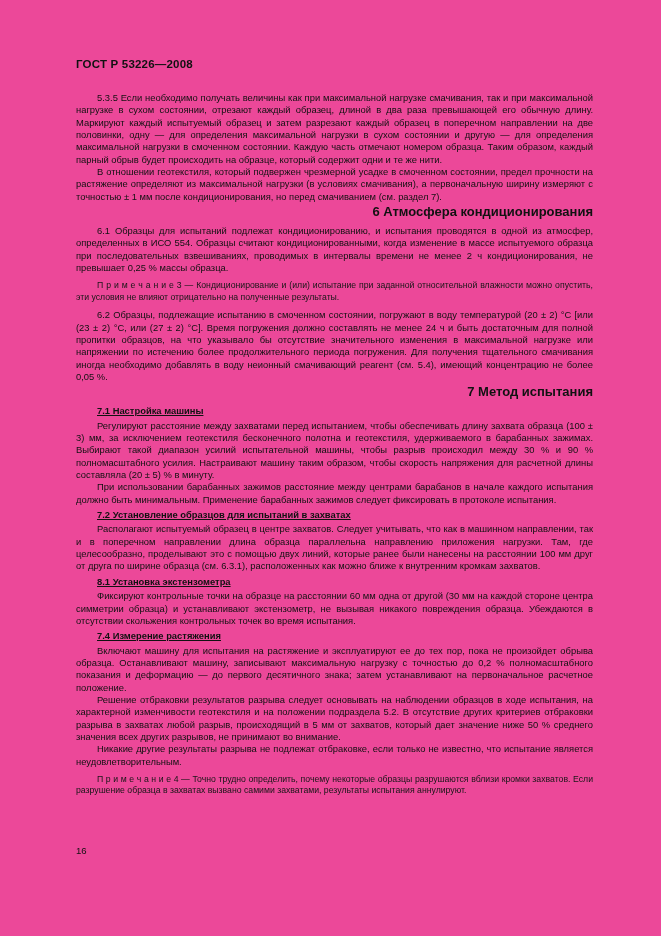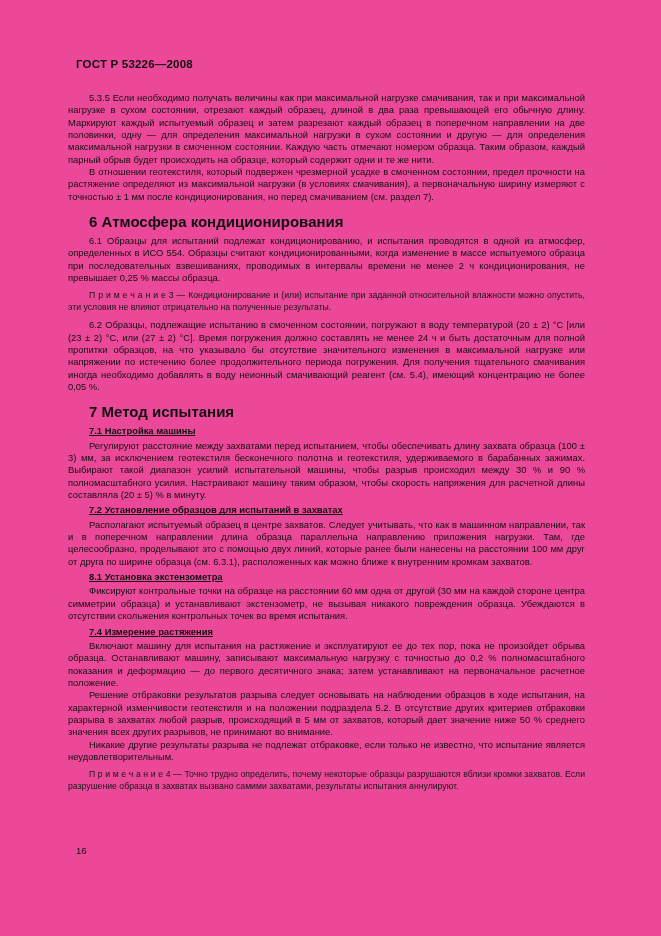--- a/index.html
+++ b/index.html
@@ -20,39 +20,39 @@
     position: absolute;
     left: 76px;
     top: 58px;
     font-size: 11.5px;
     font-weight: bold;
     letter-spacing: 0.2px;
     color: #111111;
   }
   .content {
     position: absolute;
-    left: 68px;
+    left: 76px;
     top: 92px;
     width: 517px;
     text-align: justify;
   }
   .para {
     margin: 0;
     font-size: 9.4px;
     line-height: 12.35px;
     text-indent: 21px;
     text-align: justify;
   }
   .heading {
-    margin: 13px 0 7px 0;
-    font-size: 15px;
+    margin: 3px 0 7px 0;
+    font-size: 13px;
     line-height: 12px;
     font-weight: bold;
     text-indent: 21px;
-    text-align: left;
+    text-align: right;
   }
   .subheading {
     margin: 3px 0 2px 0;
     font-size: 9.4px;
     line-height: 12.35px;
     font-weight: bold;
     text-indent: 21px;
     text-align: left;
     text-decoration: underline;
   }
@@ -82,20 +82,21 @@
   <div class="content">
     <p class="para">5.3.5  Если необходимо получать величины как при максимальной нагрузке смачивания, так и при максимальной нагрузке в сухом состоянии, отрезают каждый образец, длиной в два раза превышающей его обычную длину. Маркируют каждый испытуемый образец и затем разрезают каждый образец в поперечном направлении на две половинки, одну — для определения максимальной нагрузки в сухом состоянии и другую — для определения максимальной нагрузки в смоченном состоянии. Каждую часть отмечают номером образца. Таким образом, каждый парный обрыв будет происходить на образце, который содержит одни и те же нити.</p>
     <p class="para">В отношении геотекстиля, который подвержен чрезмерной усадке в смоченном состоянии, предел прочности на растяжение определяют из максимальной нагрузки (в условиях смачивания), а первоначальную ширину измеряют с точностью ± 1 мм после кондиционирования, но перед смачиванием (см. раздел 7).</p>
     <p class="heading">6  Атмосфера кондиционирования</p>
     <p class="para">6.1  Образцы для испытаний подлежат кондиционированию, и испытания проводятся в одной из атмосфер, определенных в ИСО 554. Образцы считают кондиционированными, когда изменение в массе испытуемого образца при последовательных взвешиваниях, проводимых в интервалы времени не менее 2 ч кондиционирования, не превышает 0,25 % массы образца.</p>
     <p class="note">П р и м е ч а н и е   3 — Кондиционирование и (или) испытание при заданной относительной влажности можно опустить, эти условия не влияют отрицательно на полученные результаты.</p>
     <p class="para">6.2  Образцы, подлежащие испытанию в смоченном состоянии, погружают в воду температурой (20 ± 2) °С [или (23 ± 2) °С, или (27 ± 2) °С]. Время погружения должно составлять не менее 24 ч и быть достаточным для полной пропитки образцов, на что указывало бы отсутствие значительного изменения в максимальной нагрузке или напряжении по истечению более продолжительного периода погружения. Для получения тщательного смачивания иногда необходимо добавлять в воду неионный смачивающий реагент (см. 5.4), имеющий концентрацию не более 0,05 %.</p>
     <p class="heading">7  Метод испытания</p>
     <p class="subheading">7.1  Настройка машины</p>
     <p class="para">Регулируют расстояние между захватами перед испытанием, чтобы обеспечивать длину захвата образца (100 ± 3) мм, за исключением геотекстиля бесконечного полотна и геотекстиля, удерживаемого в барабанных зажимах. Выбирают такой диапазон усилий испытательной машины, чтобы разрыв происходил между 30 % и 90 % полномасштабного усилия. Настраивают машину таким образом, чтобы скорость напряжения для расчетной длины составляла (20 ± 5) % в минуту.</p>
+    <p class="para">При использовании барабанных зажимов расстояние между центрами барабанов в начале каждого испытания должно быть минимальным. Применение барабанных зажимов следует фиксировать в протоколе испытания.</p>
     <p class="subheading">7.2  Установление образцов для испытаний в захватах</p>
     <p class="para">Располагают испытуемый образец в центре захватов. Следует учитывать, что как в машинном направлении, так и в поперечном направлении длина образца параллельна направлению приложения нагрузки. Там, где целесообразно, проделывают это с помощью двух линий, которые ранее были нанесены на расстоянии 100 мм друг от друга по ширине образца (см. 6.3.1), расположенных как можно ближе к внутренним кромкам захватов.</p>
     <p class="subheading">8.1  Установка экстензометра</p>
     <p class="para">Фиксируют контрольные точки на образце на расстоянии 60 мм одна от другой (30 мм на каждой стороне центра симметрии образца) и устанавливают экстензометр, не вызывая никакого повреждения образца. Убеждаются в отсутствии скольжения контрольных точек во время испытания.</p>
     <p class="subheading">7.4  Измерение растяжения</p>
     <p class="para">Включают машину для испытания на растяжение и эксплуатируют ее до тех пор, пока не произойдет обрыва образца. Останавливают машину, записывают максимальную нагрузку с точностью до 0,2 % полномасштабного показания и деформацию — до первого десятичного знака; затем устанавливают на первоначальное расчетное положение.</p>
     <p class="para">Решение отбраковки результатов разрыва следует основывать на наблюдении образцов в ходе испытания, на характерной изменчивости геотекстиля и на положении подраздела 5.2. В отсутствие других критериев отбраковки разрыва в захватах любой разрыв, происходящий в 5 мм от захватов, который дает значение ниже 50 % среднего значения всех других разрывов, не принимают во внимание.</p>
     <p class="para">Никакие другие результаты разрыва не подлежат отбраковке, если только не известно, что испытание является неудовлетворительным.</p>
     <p class="note">П р и м е ч а н и е   4 — Точно трудно определить, почему некоторые образцы разрушаются вблизи кромки захватов. Если разрушение образца в захватах вызвано самими захватами, результаты испытания аннулируют.</p>
   </div>

